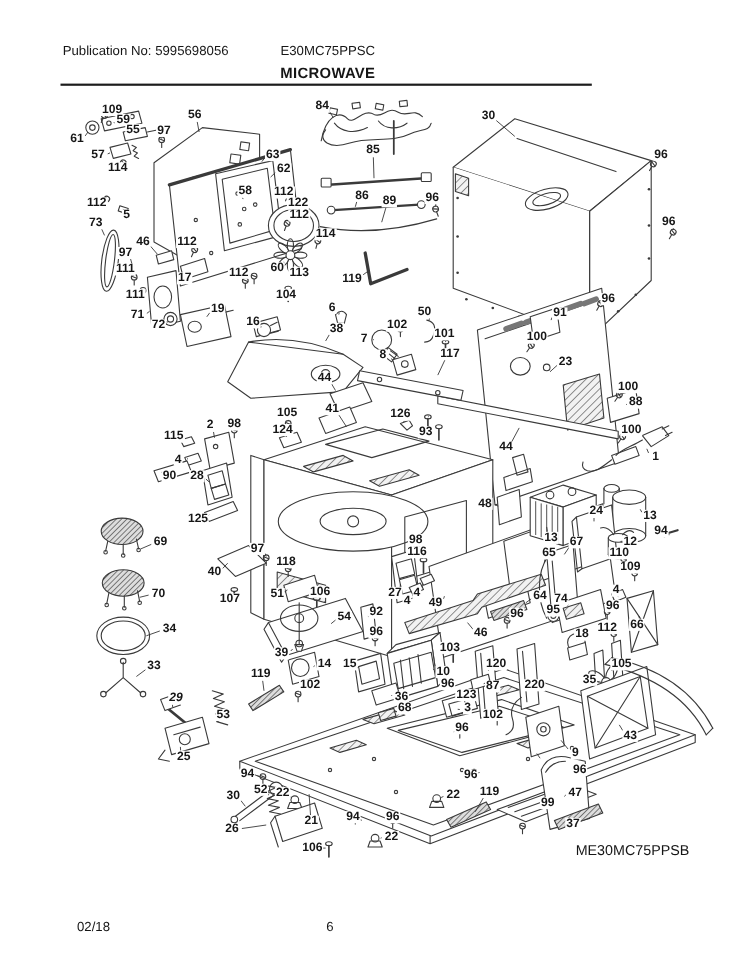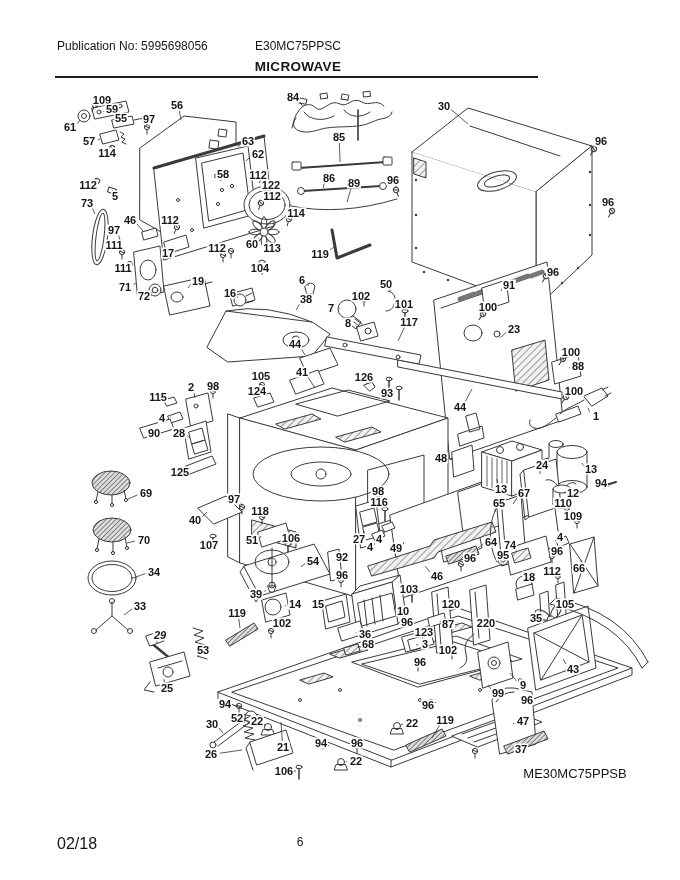--- a/index.html
+++ b/index.html
@@ -4,21 +4,21 @@
 <style>
   html,body{margin:0;padding:0}
   body{width:680px;height:880px;position:relative;background:#ffffff;
        font-family:"Liberation Sans",sans-serif;color:#161616;overflow:hidden}
   .abs{position:absolute}
   #hdr-pub{left:57px;top:39px;font-size:12px}
   #hdr-model{left:298px;top:39px;transform:translateX(-50%);font-size:12px}
   #hdr-title{left:298px;top:59px;transform:translateX(-50%);font-size:13.5px;font-weight:700;letter-spacing:.3px}
   #hdr-line{left:55px;top:76px;width:483px;height:0;border-top:2px solid #1c1c1c}
   #diagram-code{left:575px;top:773px;transform:translate(-50%,-50%);font-size:13px}
-  #ftr-date{left:57px;top:835px;font-size:16px}
+  #ftr-date{left:70px;top:835px;font-size:12px}
   #ftr-page{left:300px;top:835px;transform:translateX(-50%);font-size:12px}
   #art{position:absolute;left:0;top:0}
   #callouts{position:absolute;left:0;top:0;width:680px;height:880px;pointer-events:none}
   .callout{position:absolute;transform:translate(-50%,-50%);font-size:11px;font-weight:600;
            white-space:nowrap;background:#fff;padding:0 1px;line-height:1}
 </style>
 </head>
 <body>
 
 <span class="abs" id="hdr-pub">Publication No: 5995698056</span>
@@ -800,21 +800,21 @@
     <span class="callout" style="left: 365px; top: 634px;">36</span>
     <span class="callout" style="left: 368px; top: 644px;">68</span>
     <span class="callout" style="left: 424px; top: 632px;">123</span>
     <span class="callout" style="left: 425px; top: 644px;">3</span>
     <span class="callout" style="left: 448px; top: 650px;">102</span>
     <span class="callout" style="left: 420px; top: 662px;">96</span>
     <span class="callout" style="left: 565px; top: 604px;">105</span>
     <span class="callout" style="left: 536px; top: 618px;">35</span>
     <span class="callout" style="left: 573px; top: 669px;">43</span>
     <span class="callout" style="left: 523px; top: 685px;">9</span>
-    <span class="callout" style="left: 498px; top: 693px;">99</span>
+    <span class="callout" style="left: 498px; top: 730px;">99</span>
     <span class="callout" style="left: 527px; top: 700px;">96</span>
     <span class="callout" style="left: 523px; top: 721px;">47</span>
     <span class="callout" style="left: 521px; top: 749px;">37</span>
     <span class="callout" style="left: 167px; top: 688px;">25</span>
     <span class="callout" style="left: 225px; top: 704px;">94</span>
     <span class="callout" style="left: 237px; top: 718px;">52</span>
     <span class="callout" style="left: 257px; top: 721px;">22</span>
     <span class="callout" style="left: 212px; top: 724px;">30</span>
     <span class="callout" style="left: 211px; top: 754px;">26</span>
     <span class="callout" style="left: 283px; top: 747px;">21</span>

